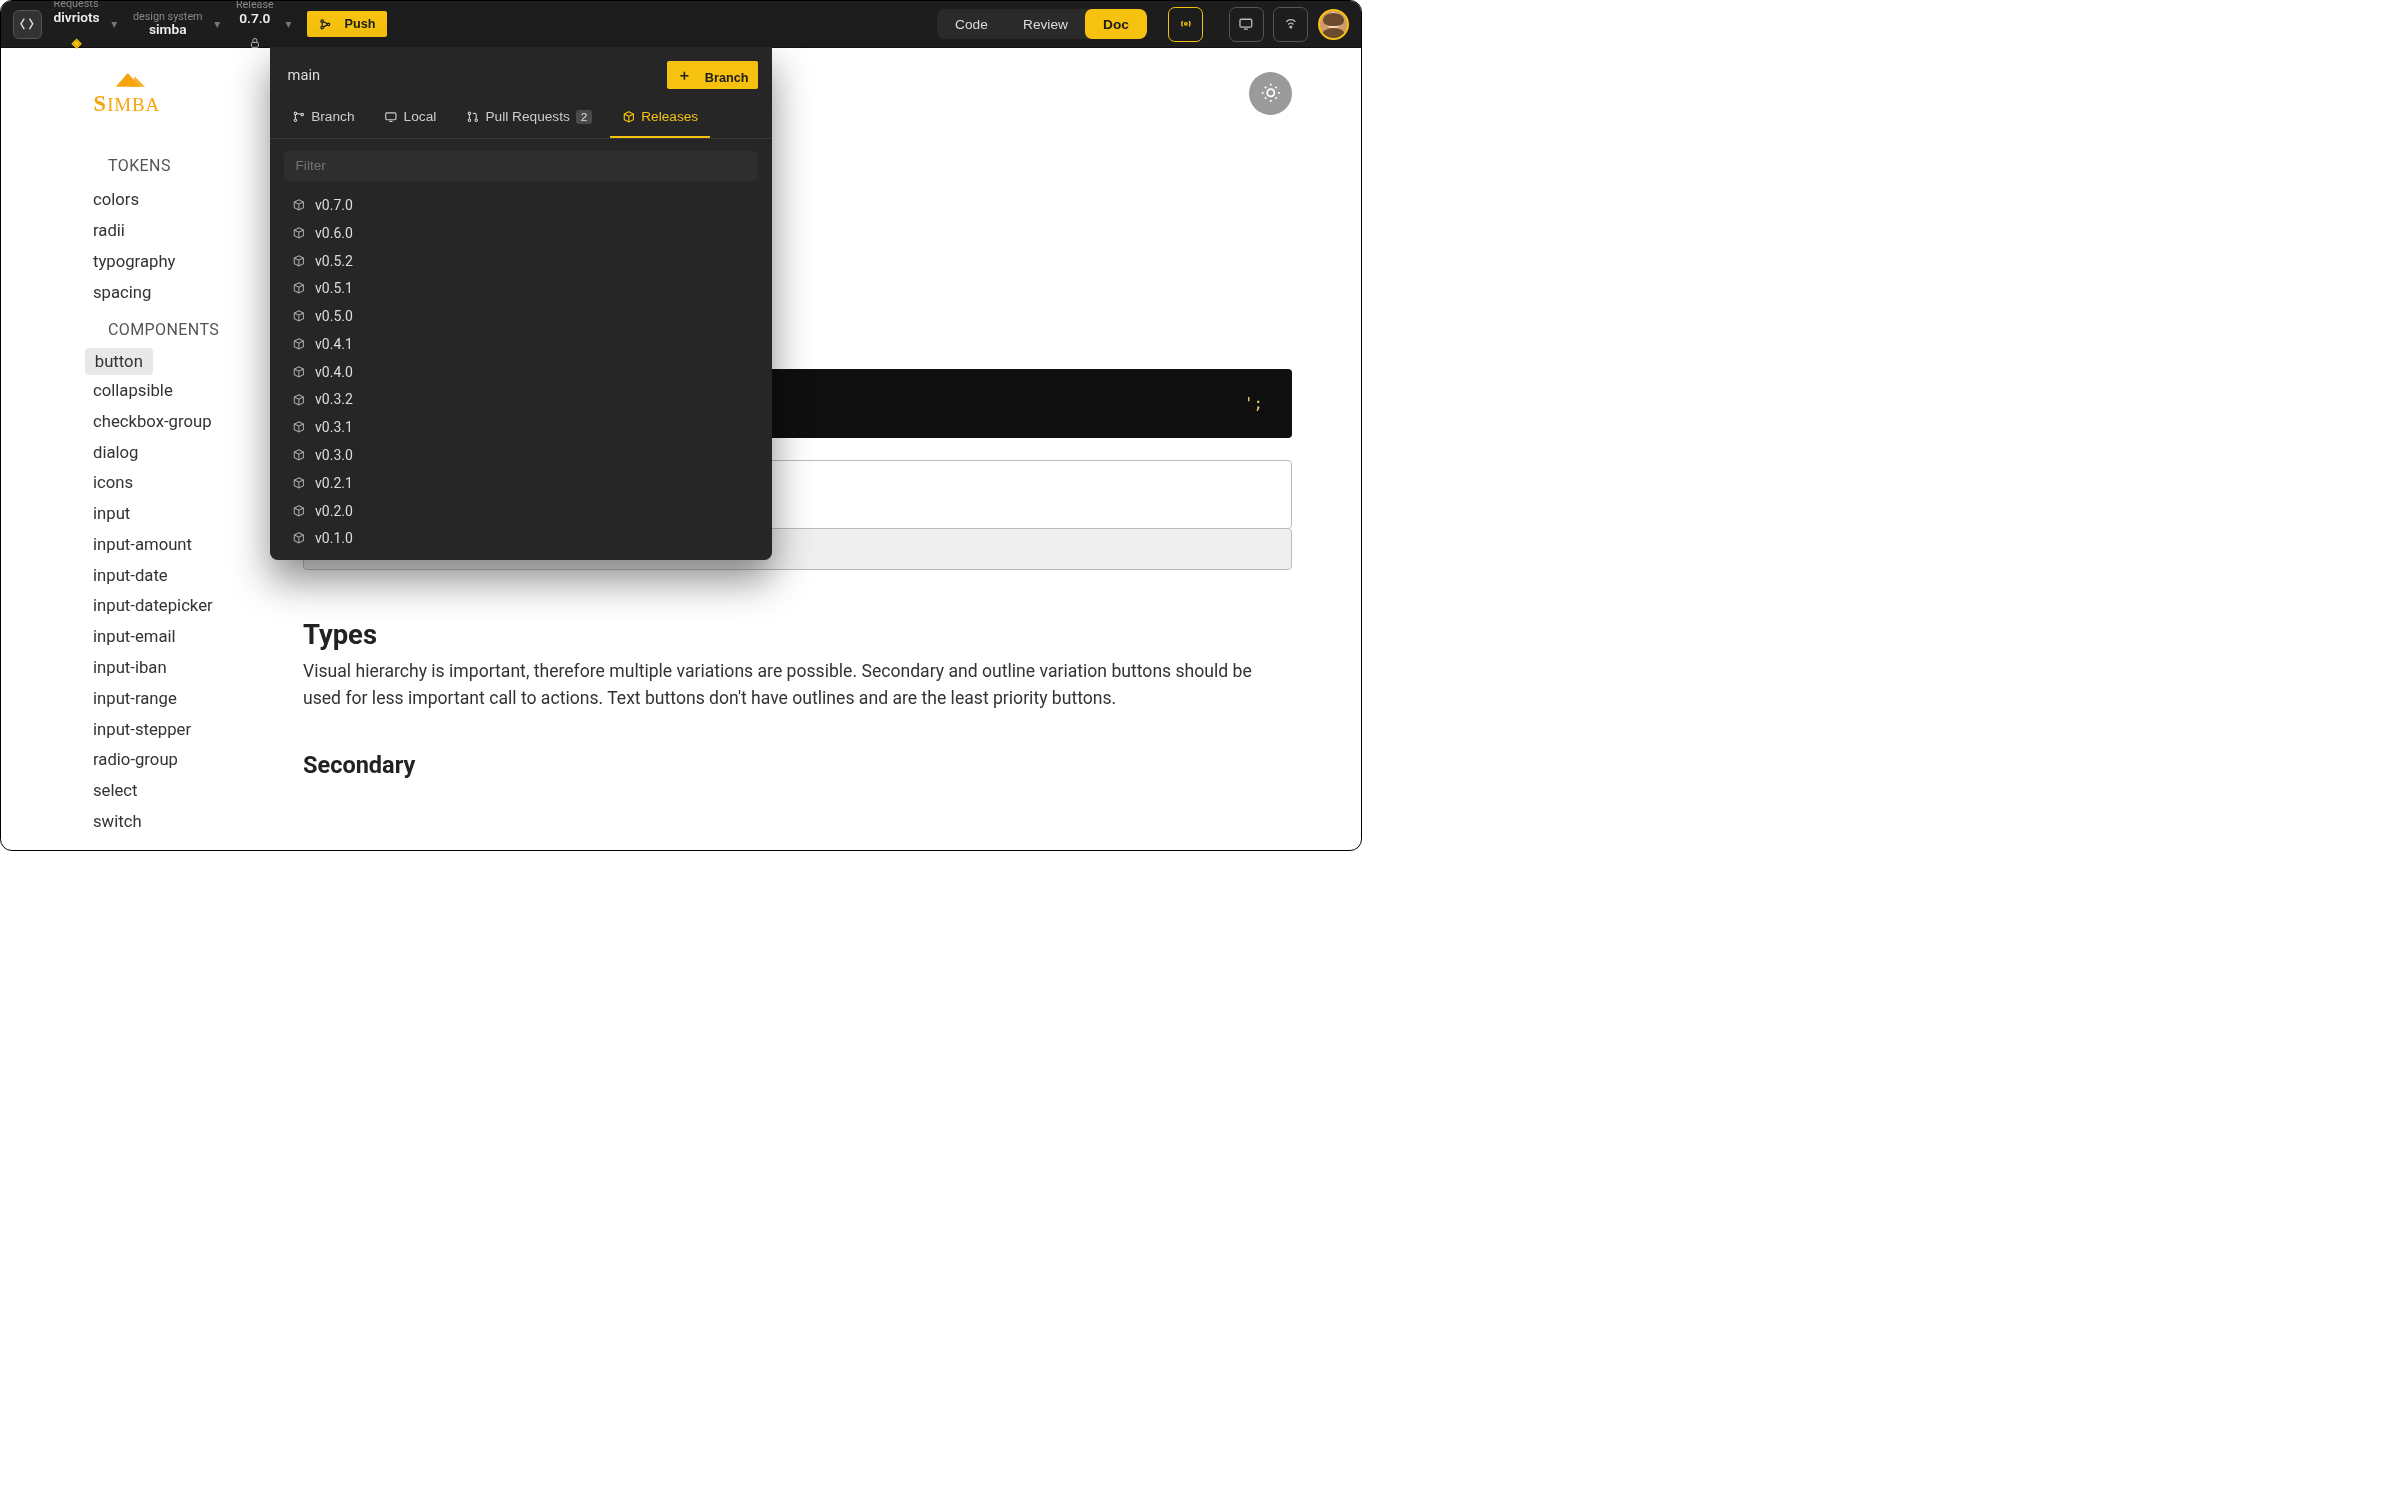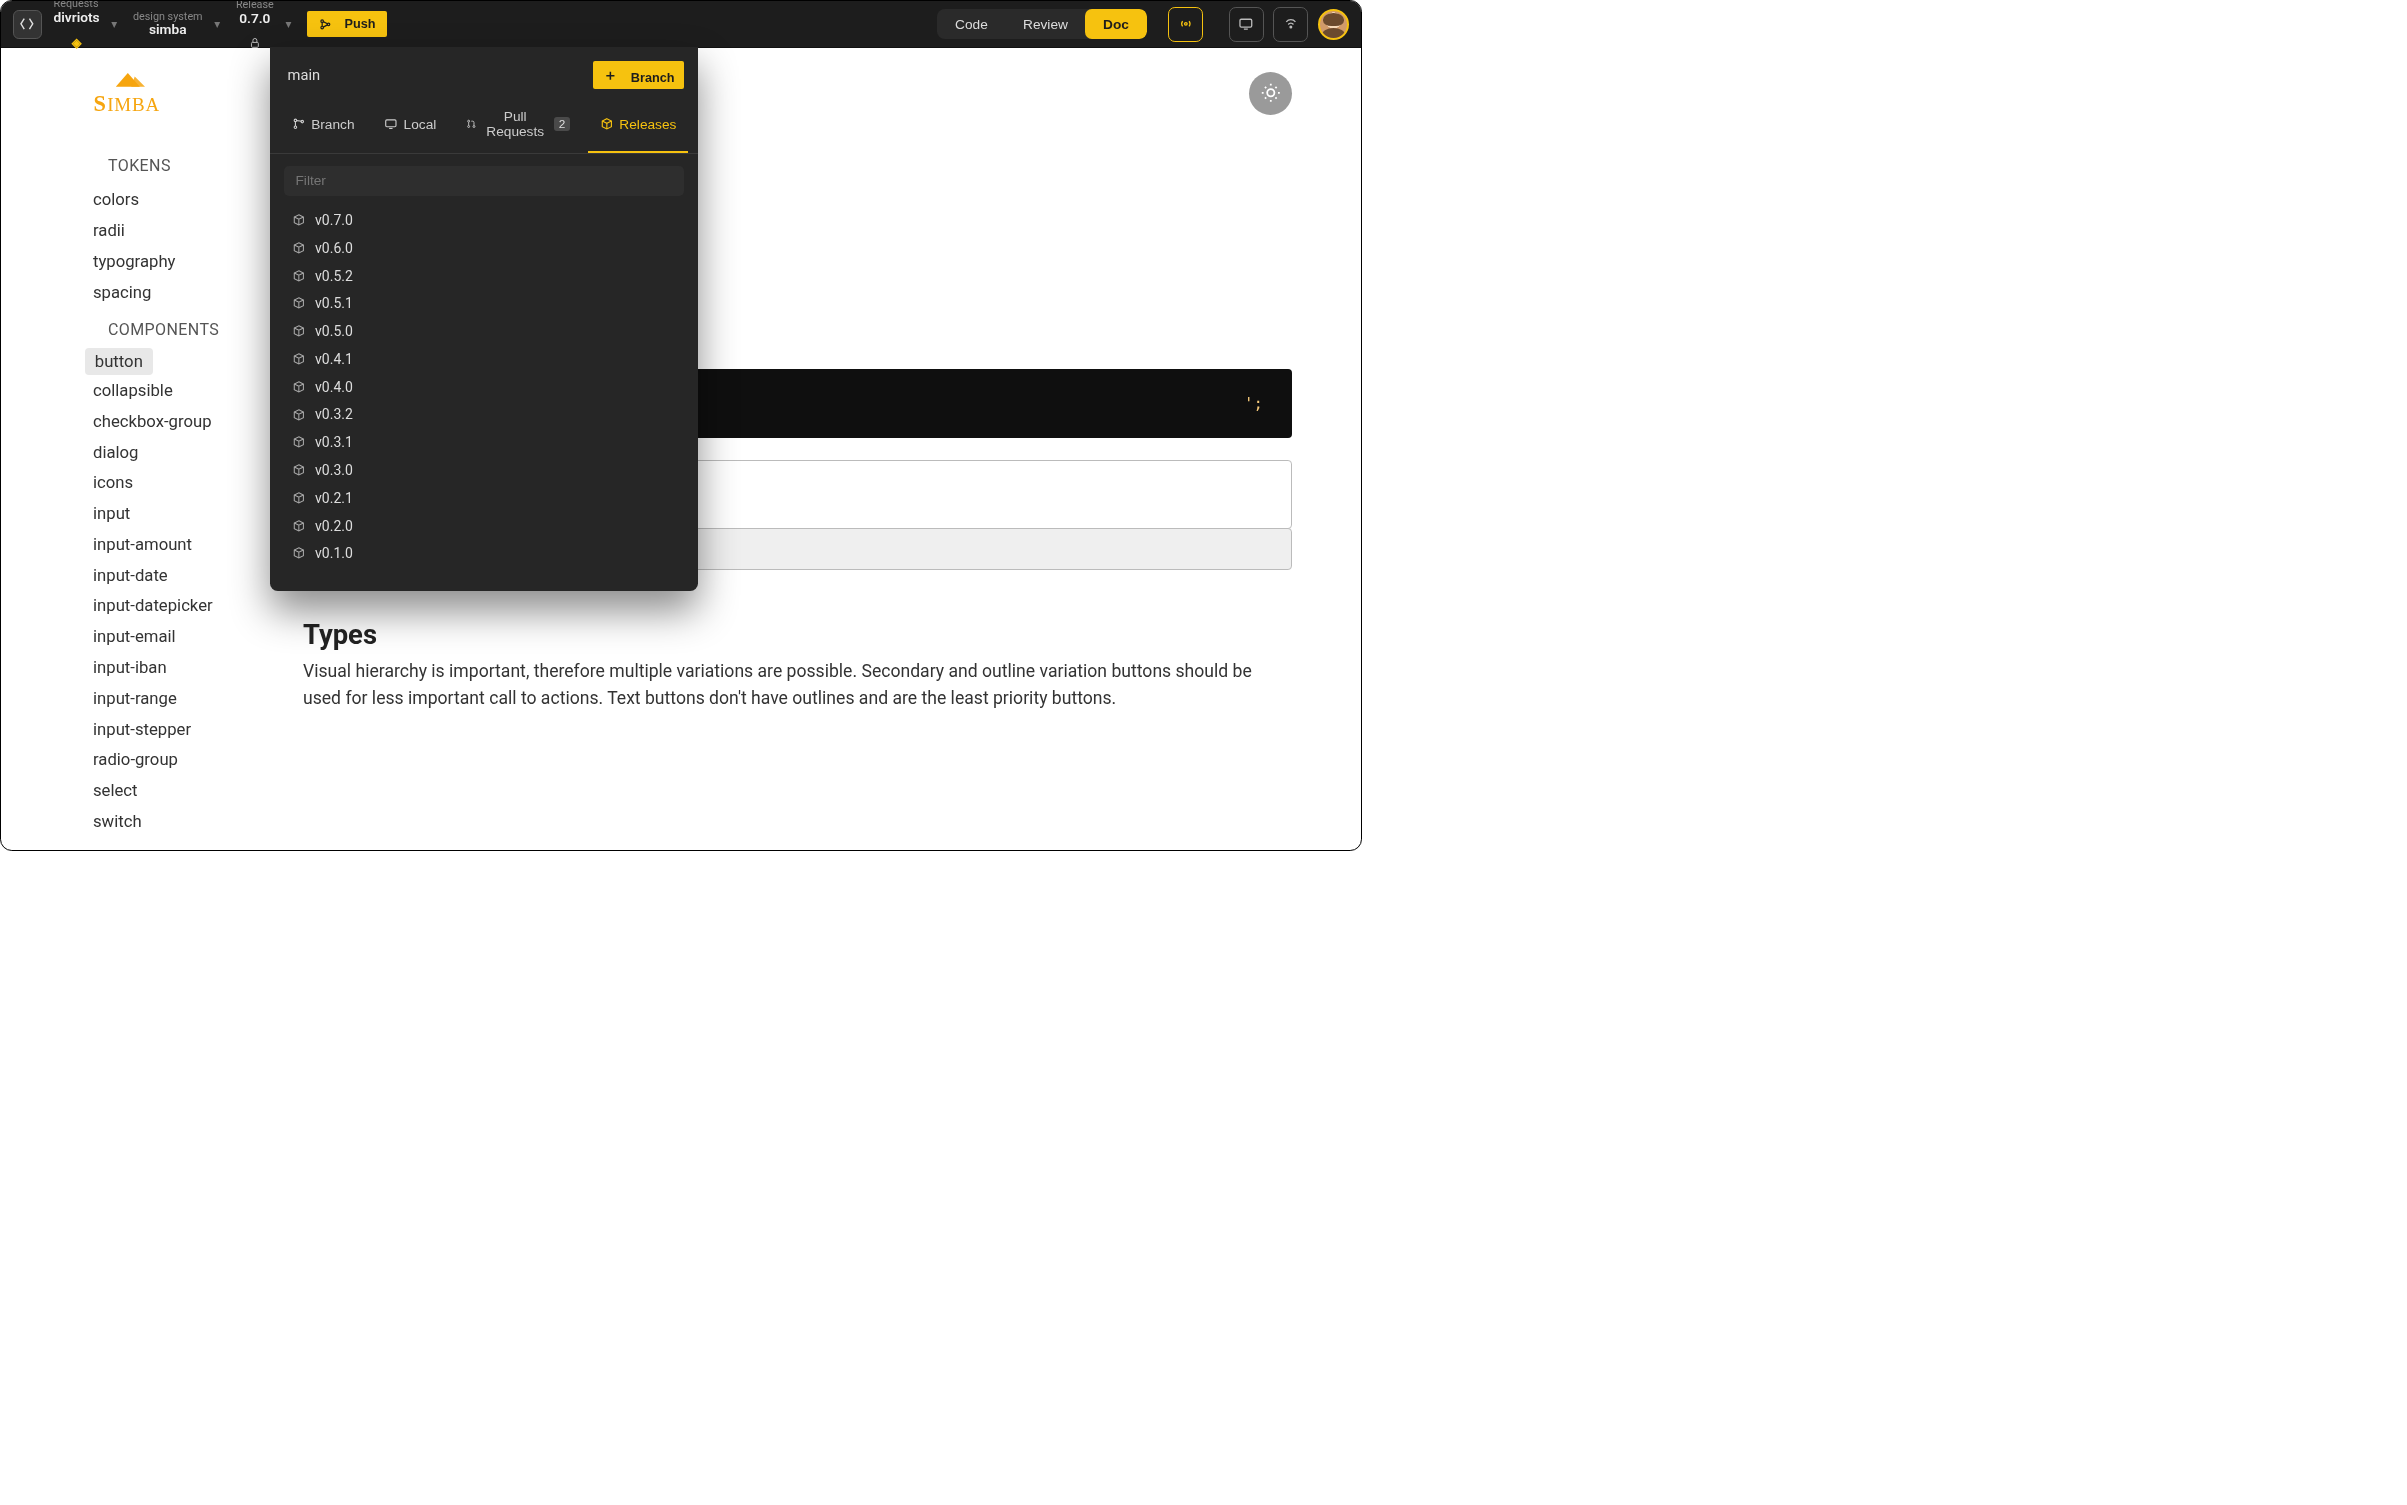--- a/index.html
+++ b/index.html
@@ -200,26 +200,26 @@
     padding:9.8px 17.6px;
     font-size:15.7px;
     border-radius:2px;
     color:#333;
   }
 
   
   .dropdown {
     position:absolute;
     left:270px; top:47px;
-    width:428px;
+    width:502px;
     background:#262626;
     border-radius:0 0 7.8px 7.8px;
     box-shadow: 0 19.6px 39px rgba(0,0,0,0.45);
     z-index:50;
-    padding-bottom:18px;
+    padding-bottom:2px;
   }
   .dd-header {
     display:flex;align-items:center;justify-content:space-between;
     padding:13.7px 13.7px 9.8px 17.6px;
   }
   .dd-branch-name { color:#ddd; font-size:14.7px; }
   .dd-tabs {
     display:flex; gap:5.9px;
     padding:0 9.8px;
     border-bottom:1px solid #3a3a3a;
@@ -573,15 +573,16 @@
     </div>
     <div class="panel-box"></div>
     <div class="code-expand">
       <span>▸</span>
       <span>Code</span>
     </div>
 
     <h2>Types</h2>
     <p class="para">Visual hierarchy is important, therefore multiple variations are possible. Secondary and outline variation buttons should be used for less important call to actions. Text buttons don't have outlines and are the least priority buttons.</p>
 
+    <h3>Secondary</h3>
   </main>
 </div>
 
 
 </body></html>

